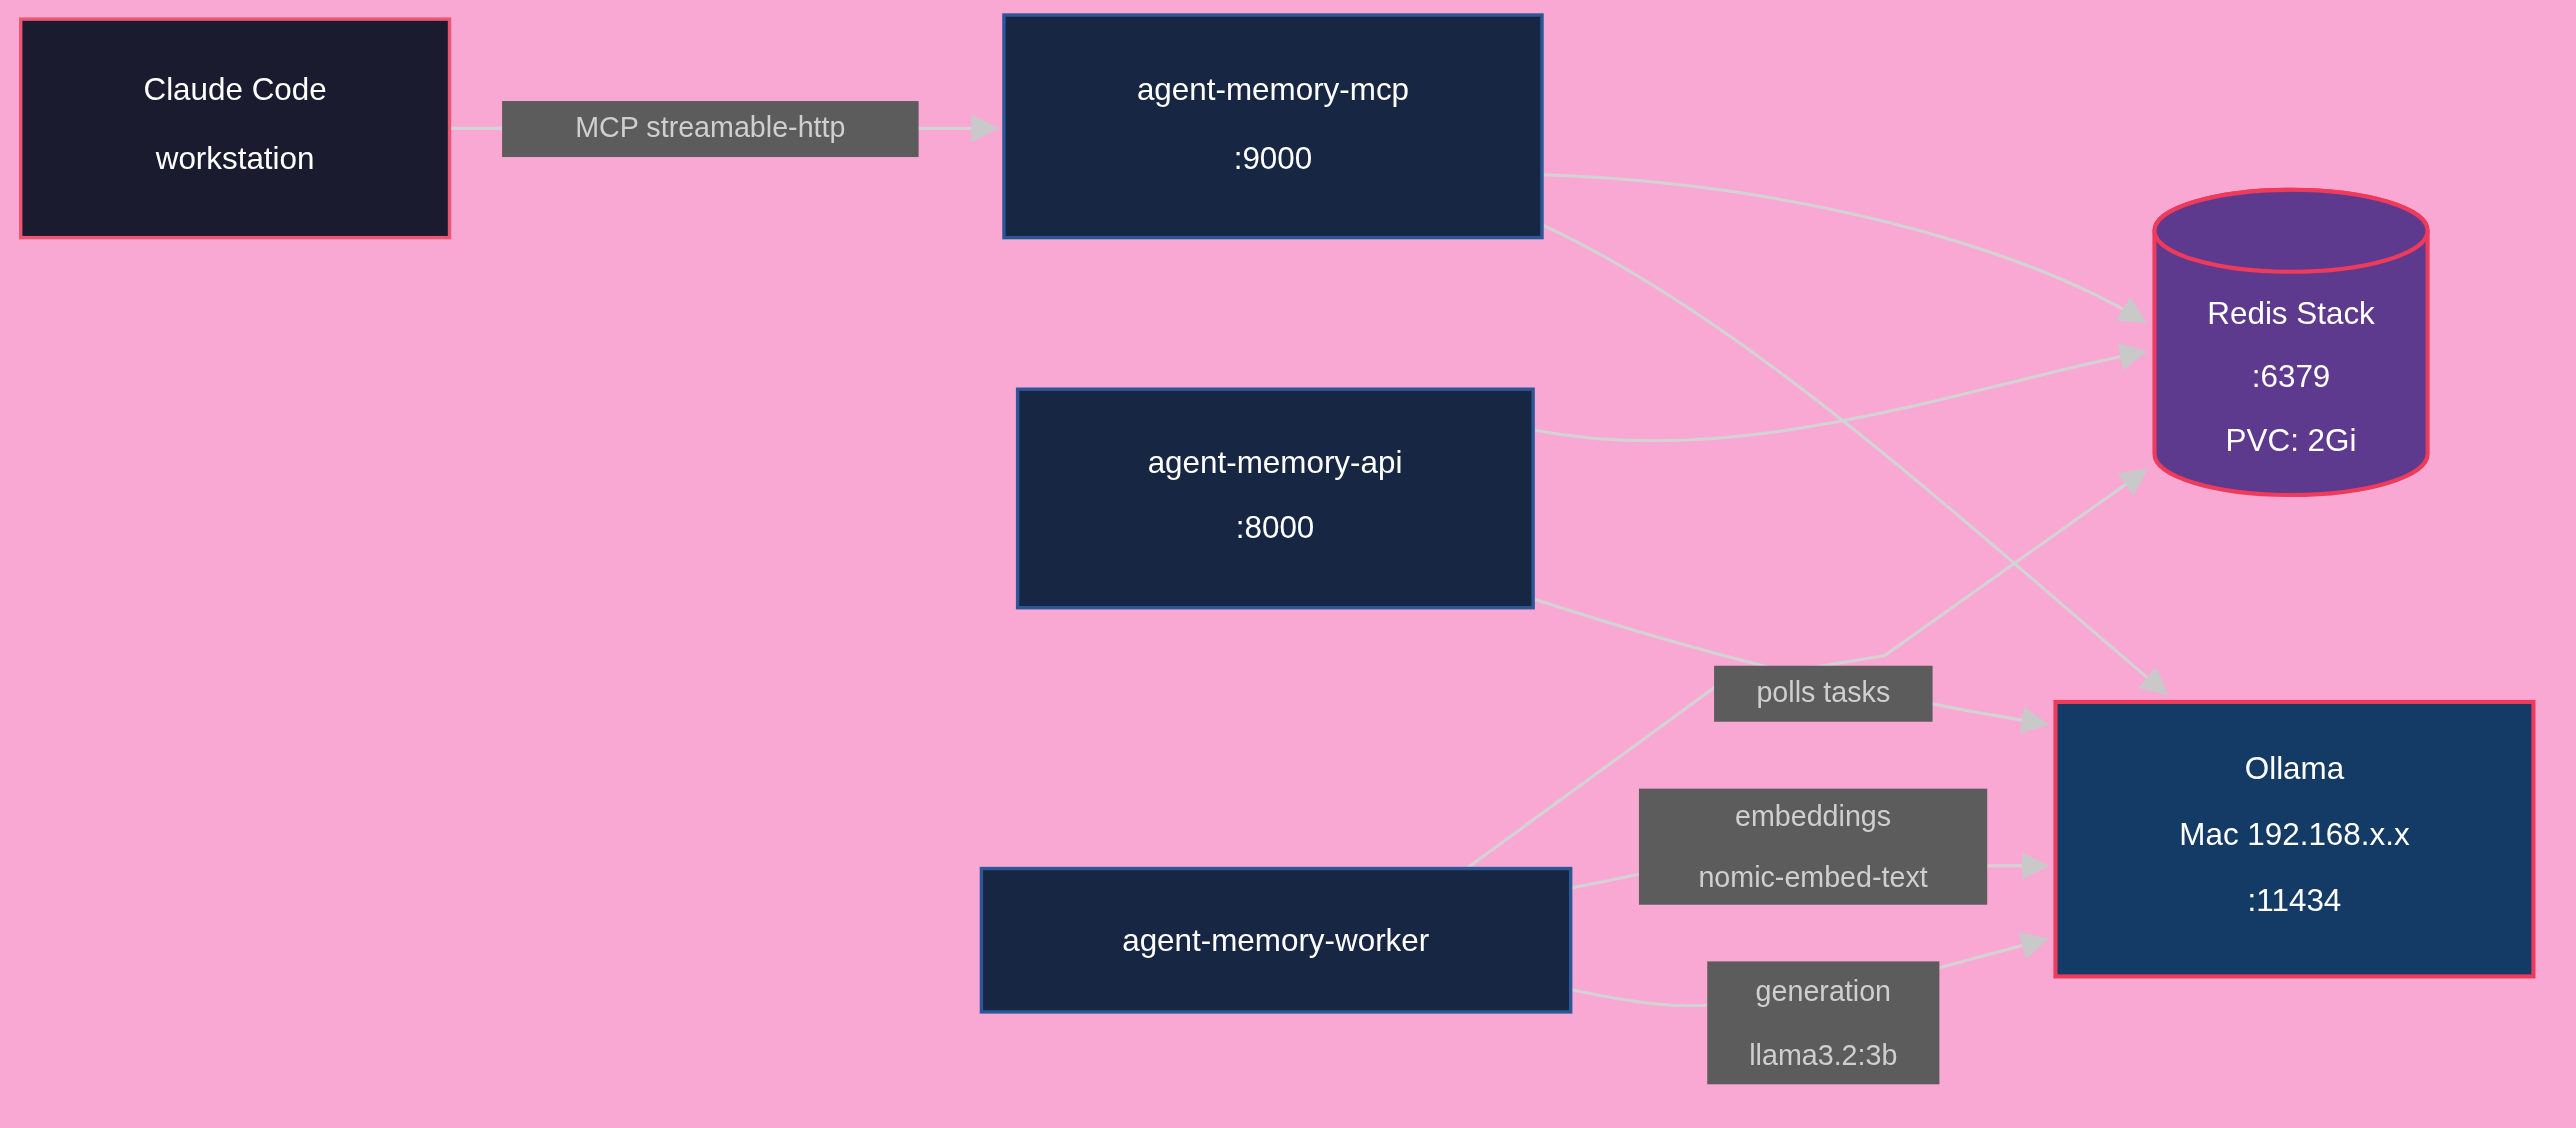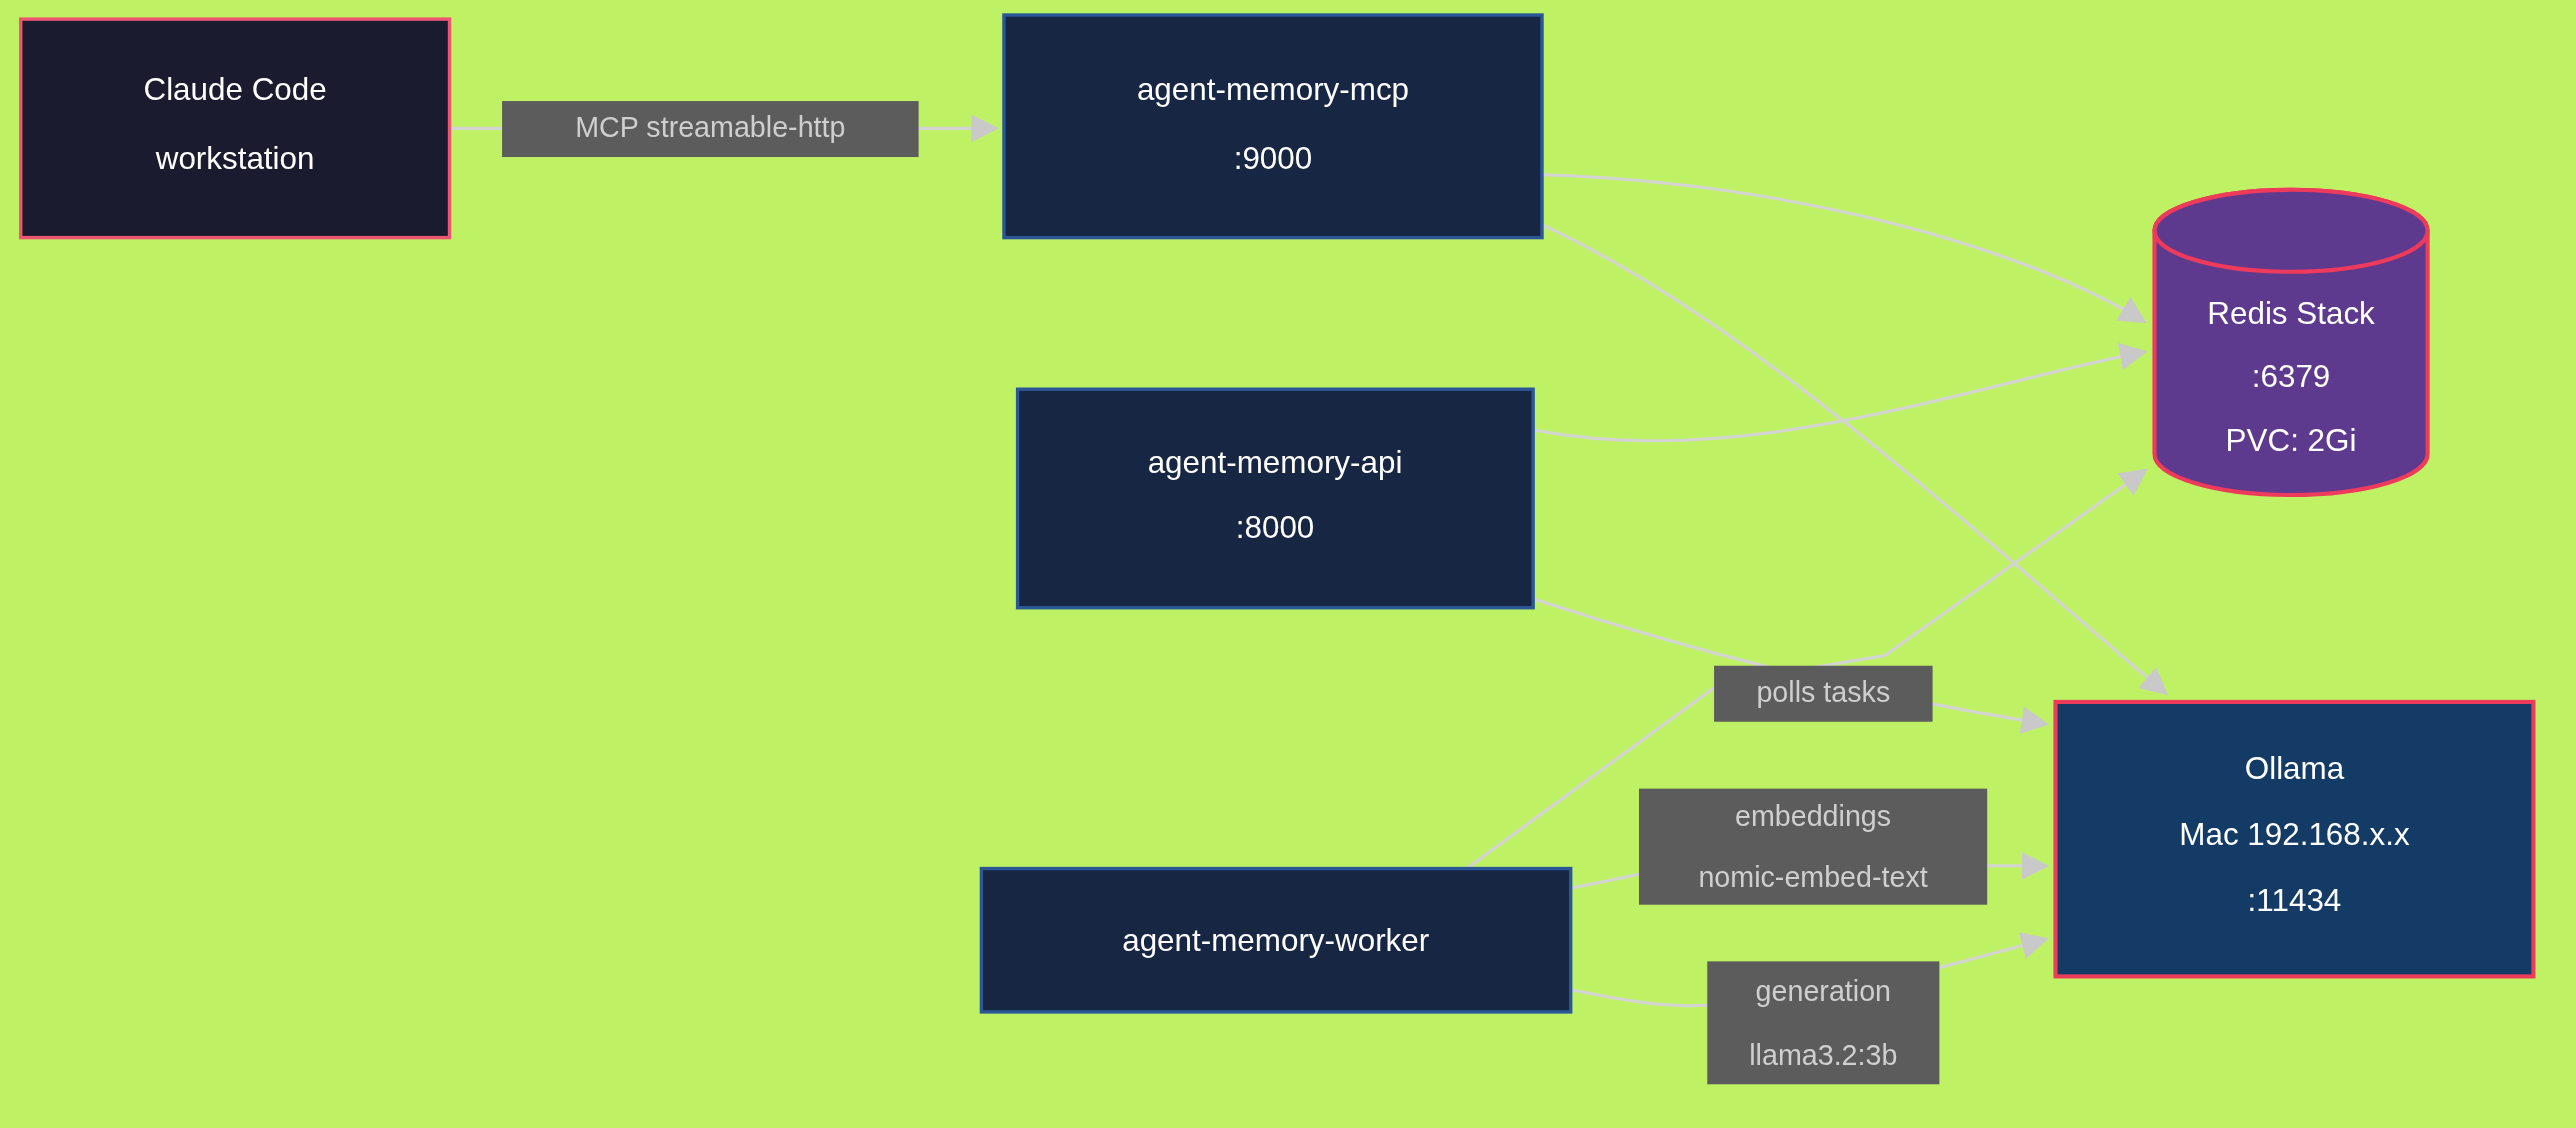--- a/index.html
+++ b/index.html
@@ -1,18 +1,18 @@
 <!DOCTYPE html>
 <html style="font-size:11px"><head>
 <meta charset="utf-8">
 <style>
   html,body{margin:0;padding:0;background:#0d1117;}
   body{width:2576px;height:1128px;overflow:hidden;
        font-family:"Liberation Sans","DejaVu Sans",sans-serif;}
-  #diagram{position:relative;width:2576px;height:1128px;background:#bef264;}
+  #diagram{position:relative;width:2576px;height:1128px;background:#f9a8d4;}
   svg{position:absolute;inset:0;width:2576px;height:1128px;display:block;}
   .node-label{fill:#ffffff;font-size:46px;font-family:"Liberation Sans","DejaVu Sans",sans-serif;
               text-anchor:middle;dominant-baseline:middle;}
   .edge-label{fill:#cfcfcf;font-size:42px;font-family:"Liberation Sans","DejaVu Sans",sans-serif;
               text-anchor:middle;dominant-baseline:middle;}
   .edge-path{fill:none;stroke:#d3d3d3;stroke-width:4.5;}
   .edge-label-bg{fill:#5c5c5c;}
 </style>
 </head>
 <body>

